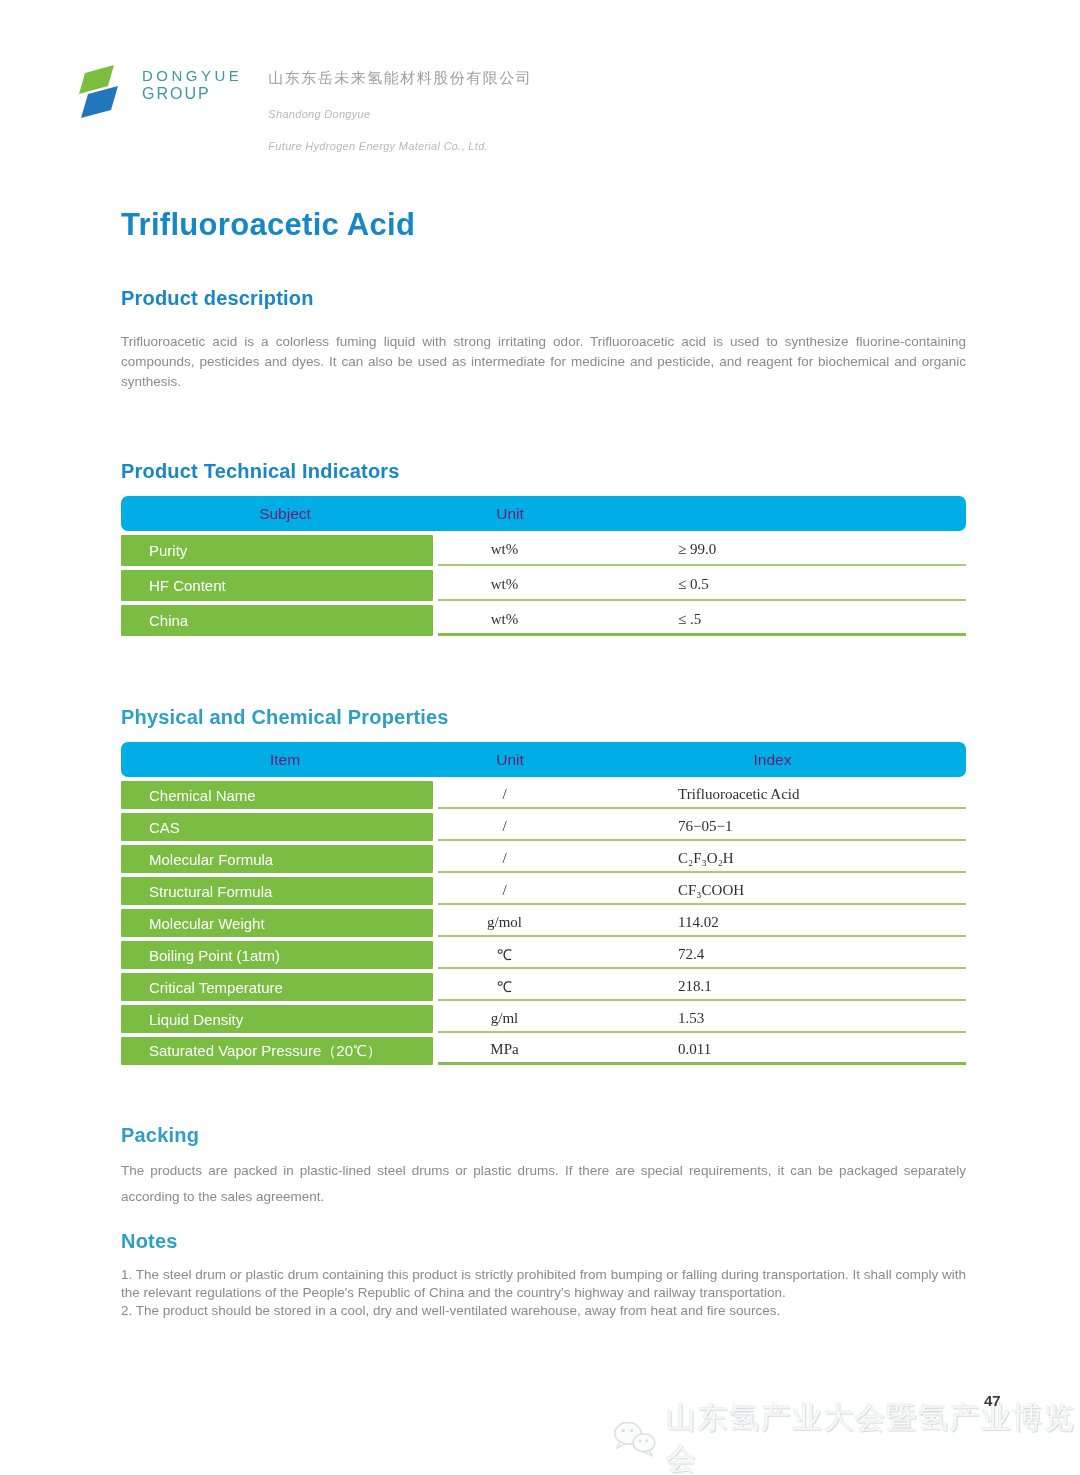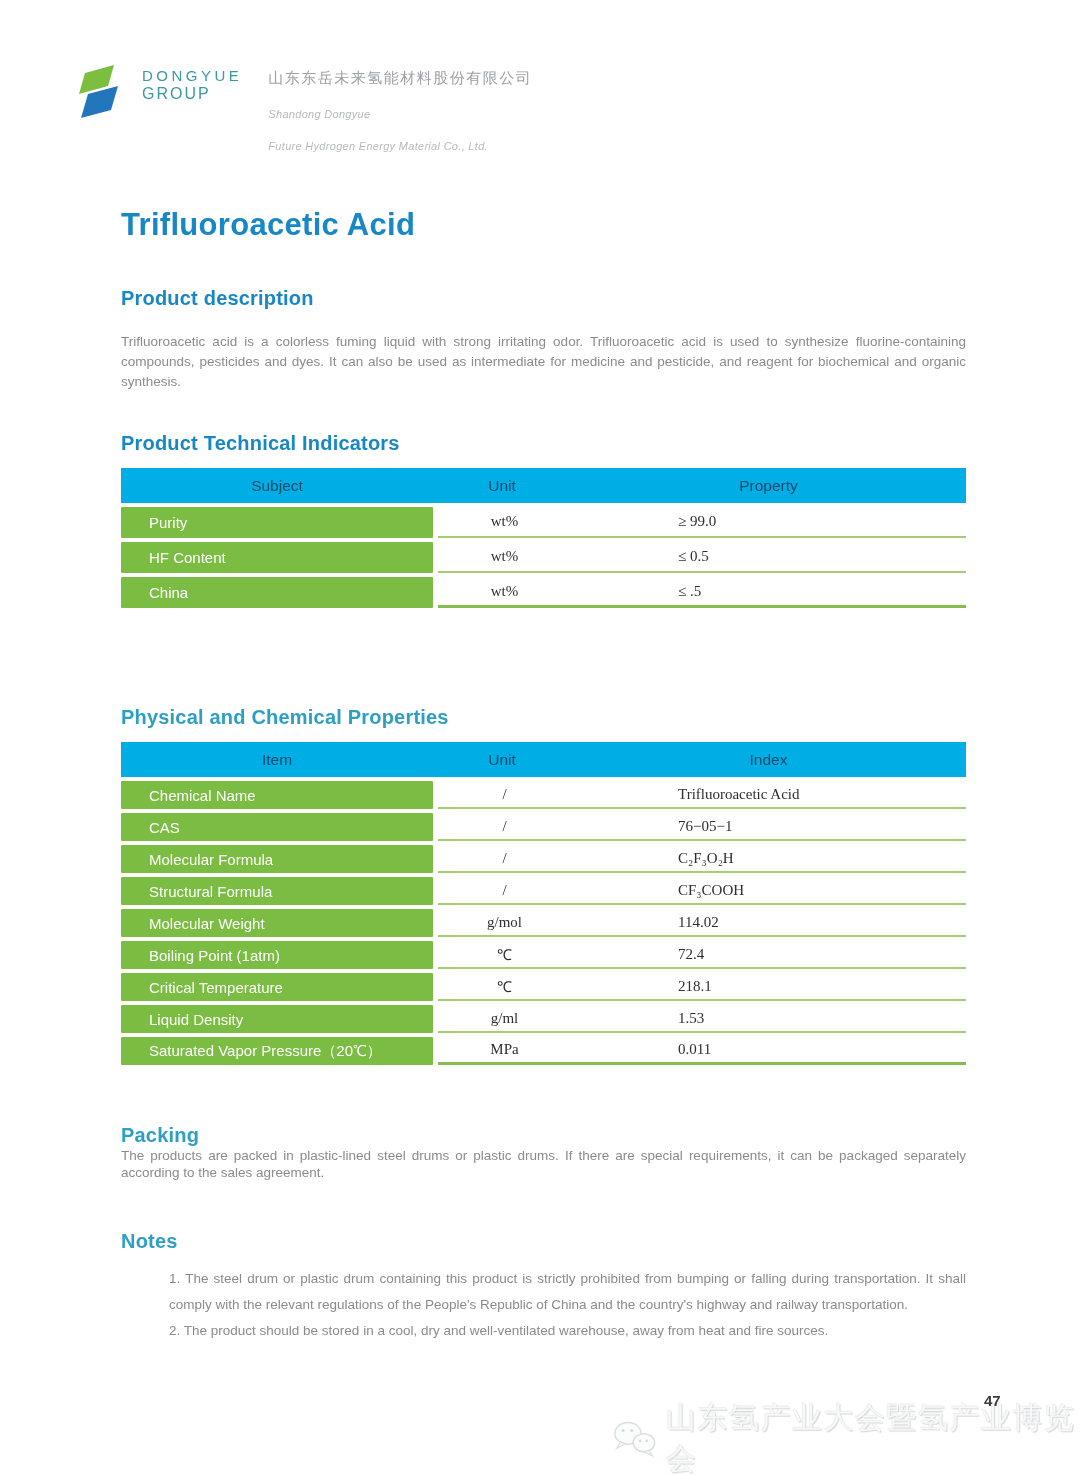--- a/index.html
+++ b/index.html
@@ -26,31 +26,31 @@
     font-size:31px; font-weight:bold; color:var(--blue,#1787c5); letter-spacing:0.3px;
   }
   h2.sec { font-size:20px; font-weight:bold; color:var(--blue,#1787c5); letter-spacing:0.2px; }
   h2.sec.teal { color:var(--teal,#2d9fc5); }
 
   
   .bodytext { font-size:13.5px; line-height:20px; color:#8b8b8b; text-align:justify; }
   section.block { position:absolute; left:121px; width:845px; }
   #sec-desc   { top:287px; }
   #sec-desc p { margin-top:22px; }
-  #sec-ti     { top:432px; }
+  #sec-ti     { top:460px; }
   #sec-pcp    { top:706px; }
   #sec-pack   { top:1124px; }
-  #sec-pack p { line-height:17px; }
+  #sec-pack p { margin-top:11px; line-height:26px; }
   #sec-notes  { top:1230px; }
-  #sec-notes .bodytext { margin-top:13px; line-height:26px;margin-left:48px; }
+  #sec-notes .bodytext { margin-top:13px; line-height:18px; }
 
   
   .dtable { margin-top:13px; width:845px; }
-  .thead { display:flex; height:35px; background:var(--cyan,#00aee6); color:#0c4a6e;
-           font-size:15.5px; align-items:center; border-radius:0; }
+  .thead { display:flex; height:35px; background:var(--cyan,#00aee6); color:#701a75;
+           font-size:15.5px; align-items:center; border-radius:7px;padding-left:8px; }
   .thead .h1 { width:312px; text-align:center; }
   .thead .h2 { width:138px; text-align:center; }
   .thead .h3 { flex:1; text-align:center; }
   .trow { display:flex; margin-top:4px; }
   #sec-ti  .trow { height:31px; }
   #sec-pcp .trow { height:28px; }
   .trow .lbl { width:312px; background:var(--green,#7abd42); color:#fff; font-size:15px;
                padding-left:28px; display:flex; align-items:center; border-radius:1px; }
   .trow .rgt { flex:1; display:flex; margin-left:5px; border-bottom:2px solid #a6cc74; }
   .trow:last-child .rgt { border-bottom:3px solid #85bd4e; }
@@ -92,21 +92,20 @@
     <h2 class="sec">Product description</h2>
     <p class="bodytext">Trifluoroacetic acid is a colorless fuming liquid with strong irritating odor. Trifluoroacetic acid is used to synthesize fluorine-containing compounds, pesticides and dyes. It can also be used as intermediate for medicine and pesticide, and reagent for biochemical and organic synthesis.</p>
   </section>
 
   <section class="block" id="sec-ti">
     <h2 class="sec">Product Technical Indicators</h2>
     <div class="dtable">
       <div class="thead">
         <div class="h1">Subject</div>
         <div class="h2">Unit</div>
-        <div class="h3">Property</div>
       </div>
       <div>
 
 
           <div class="trow">
             <div class="lbl">Purity</div>
             <div class="rgt">
               <div class="unit">wt%</div>
               <div class="val">≥ 99.0</div>
             </div>

